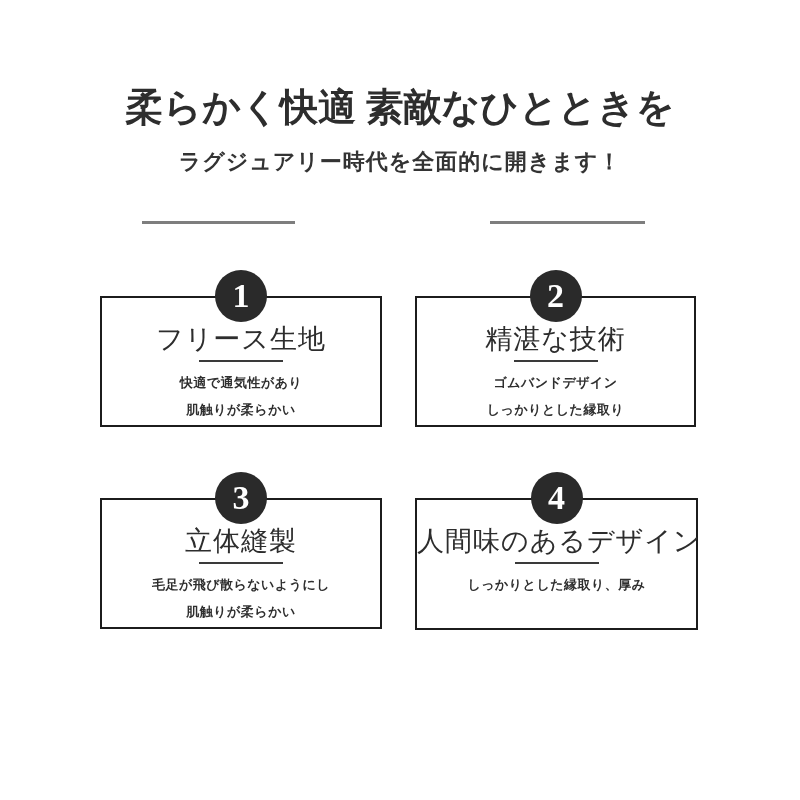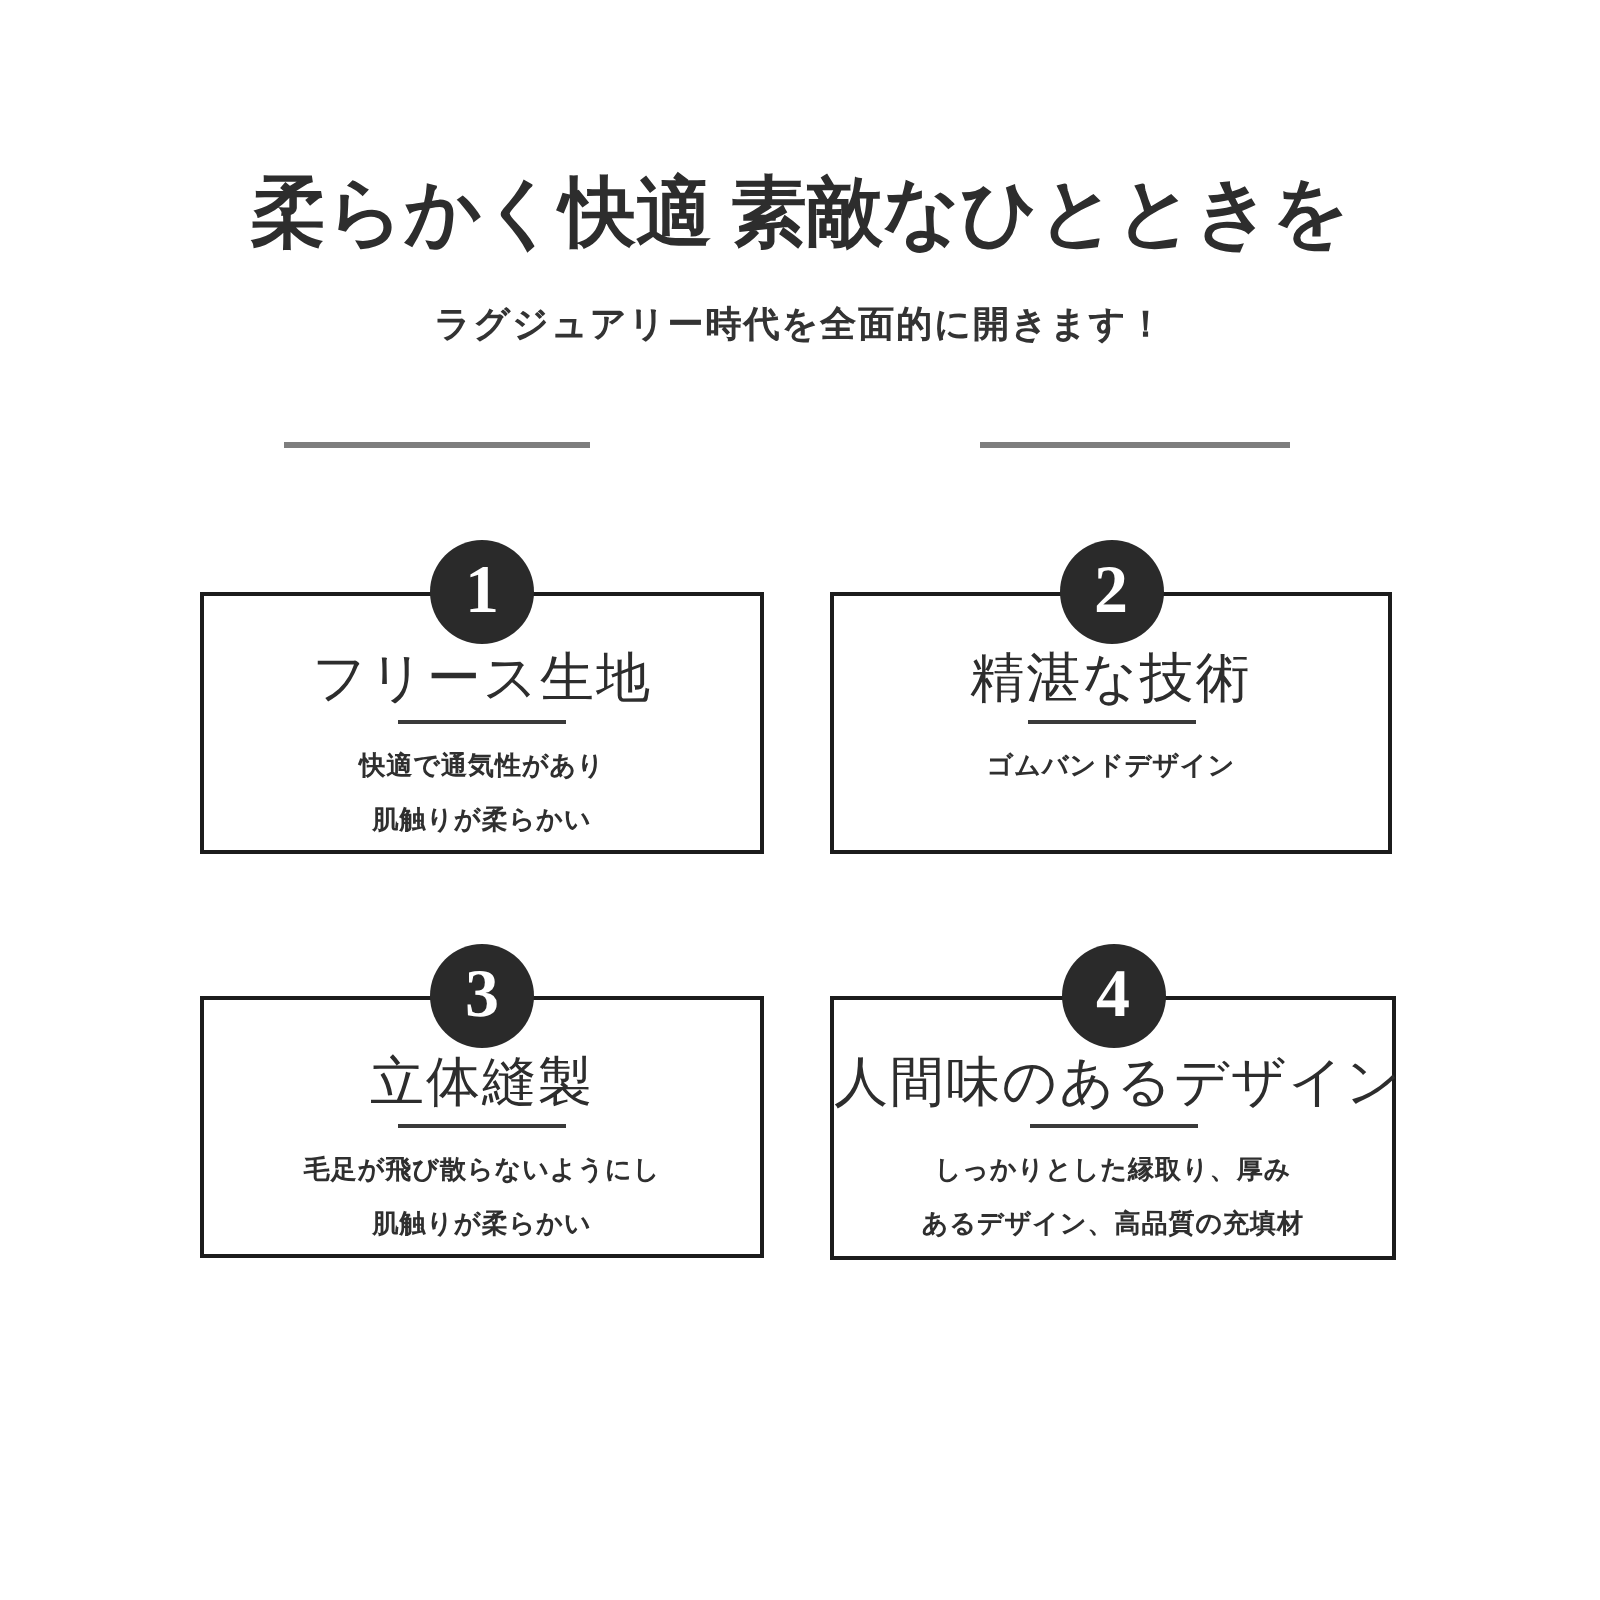--- a/index.html
+++ b/index.html
@@ -28,21 +28,21 @@
     letter-spacing: 0px;
     color: #2d2d2d;
     white-space: nowrap;
   }
   .page-subtitle {
     position: absolute;
     top: 147px;
     left: 0;
     width: 800px;
     text-align: center;
-    font-size: 18px;
+    font-size: 22px;
     line-height: 30px;
     font-weight: 600;
     letter-spacing: 1px;
     color: #333333;
     white-space: nowrap;
   }
   .deco-line {
     position: absolute;
     top: 221px;
     height: 3px;
@@ -126,35 +126,35 @@
     <div class="card-body-line">肌触りが柔らかい</div>
   </div>
 
   <div class="card card-2">
     <div class="badge">
       <span>2</span>
     </div>
     <div class="card-heading">精湛な技術</div>
     <div class="heading-rule"></div>
     <div class="card-body-line">ゴムバンドデザイン</div>
+    <div class="card-body-line">しっかりとした縁取り</div>
   </div>
 
   <div class="card card-3">
     <div class="badge">
       <span>3</span>
     </div>
     <div class="card-heading">立体縫製</div>
     <div class="heading-rule"></div>
     <div class="card-body-line">毛足が飛び散らないようにし</div>
     <div class="card-body-line">肌触りが柔らかい</div>
   </div>
 
   <div class="card card-4">
     <div class="badge">
       <span>4</span>
     </div>
     <div class="card-heading">人間味のあるデザイン</div>
     <div class="heading-rule"></div>
     <div class="card-body-line">しっかりとした縁取り、厚み</div>
-    <div class="card-body-line">あるデザイン、高品質の充填材</div>
   </div>
 
 </div>
 
 </body></html>

